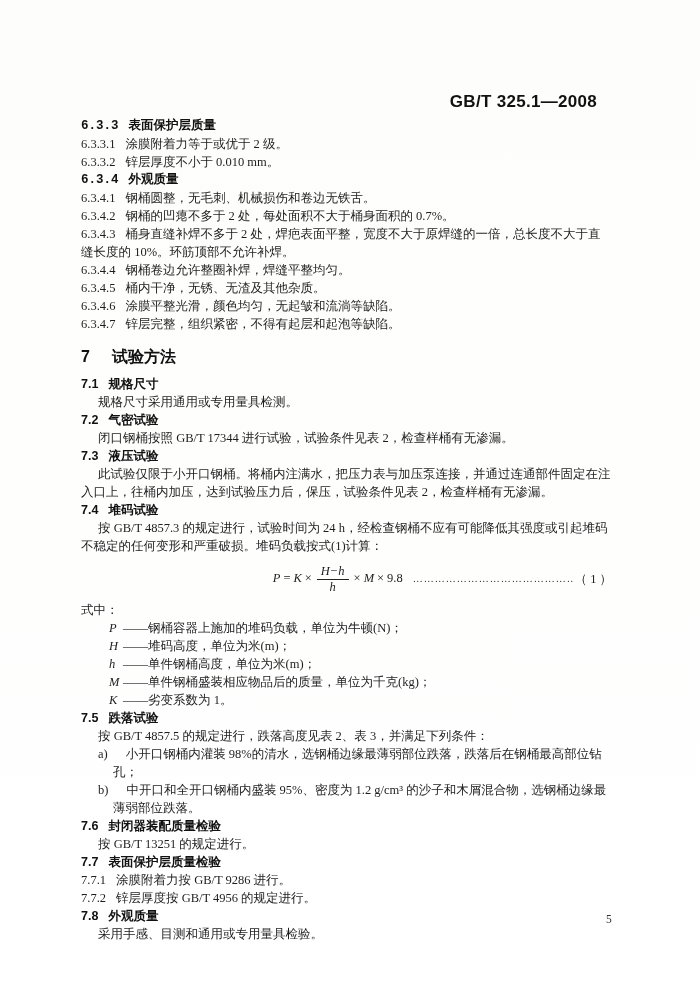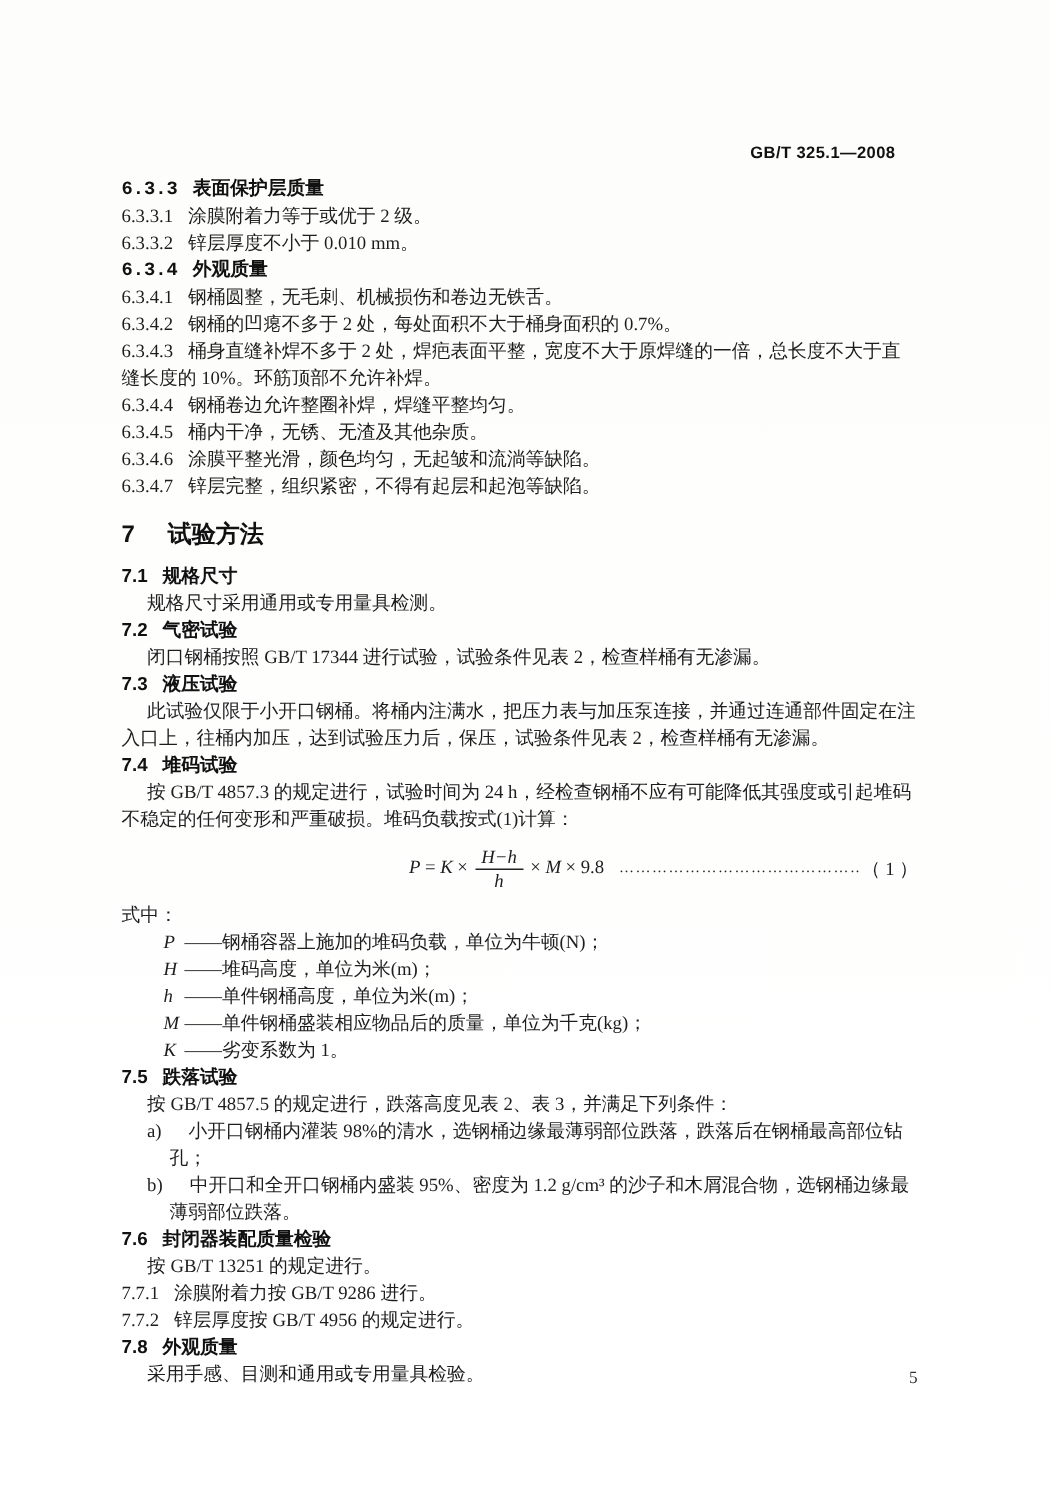--- a/index.html
+++ b/index.html
@@ -7,21 +7,21 @@
     width:700px; height:990px; position:relative;
     background:#fefefe; color:#1d1d1d;
     font-family:"Liberation Serif", serif;
     font-size:12.5px; line-height:18px;
     overflow:hidden;
   }
   .page { position:absolute; inset:0; background:linear-gradient(180deg,#fdfdfc 0%,#ffffff 100%); }
   .doc-header {
     position:absolute; top:93px; right:103px;
     font-family:"Liberation Sans", sans-serif;
-    font-weight:bold; font-size:11px; letter-spacing:0.3px; color:#111;
+    font-weight:bold; font-size:17px; letter-spacing:0.3px; color:#111;
   }
   .content { position:absolute; left:81px; top:117px; width:531px; }
   p { margin:0; }
   .clause { margin:0; }
   .clause .num { margin-right:10px; white-space:nowrap; }
   .clause-head {
     font-family:Liberation Mono, monospace;
     font-weight:bold; color:#111;
   }
   .clause-head .num { margin-right:10px; }
@@ -104,20 +104,21 @@
     <p class="vardef"><span class="sym">K</span><span>——</span><span>劣变系数为 1。</span></p>
 
     <p class="sec-head"><span class="num">7.5</span><span>跌落试验</span></p>
     <p class="para">按 GB/T 4857.5 的规定进行，跌落高度见表 2、表 3，并满足下列条件：</p>
     <p class="ab"><span class="lbl">a)</span><span>小开口钢桶内灌装 98%的清水，选钢桶边缘最薄弱部位跌落，跌落后在钢桶最高部位钻孔；</span></p>
     <p class="ab"><span class="lbl">b)</span><span>中开口和全开口钢桶内盛装 95%、密度为 1.2 g/cm³ 的沙子和木屑混合物，选钢桶边缘最薄弱部位跌落。</span></p>
 
     <p class="sec-head"><span class="num">7.6</span><span>封闭器装配质量检验</span></p>
     <p class="para">按 GB/T 13251 的规定进行。</p>
 
+    <p class="sec-head"><span class="num">7.7</span><span>表面保护层质量检验</span></p>
     <p class="clause"><span class="num">7.7.1</span><span>涂膜附着力按 GB/T 9286 进行。</span></p>
     <p class="clause"><span class="num">7.7.2</span><span>锌层厚度按 GB/T 4956 的规定进行。</span></p>
 
     <p class="sec-head"><span class="num">7.8</span><span>外观质量</span></p>
     <p class="para">采用手感、目测和通用或专用量具检验。</p>
 
   </div>
 
   <div class="page-number">5</div>
 

